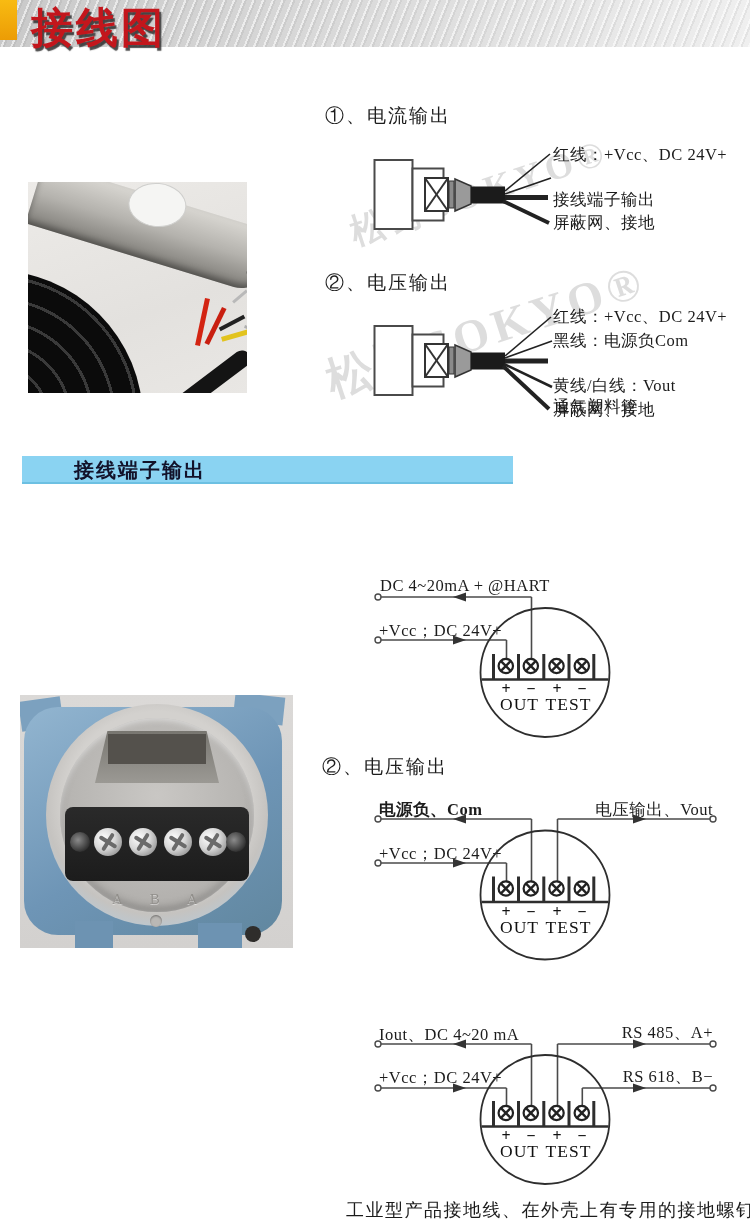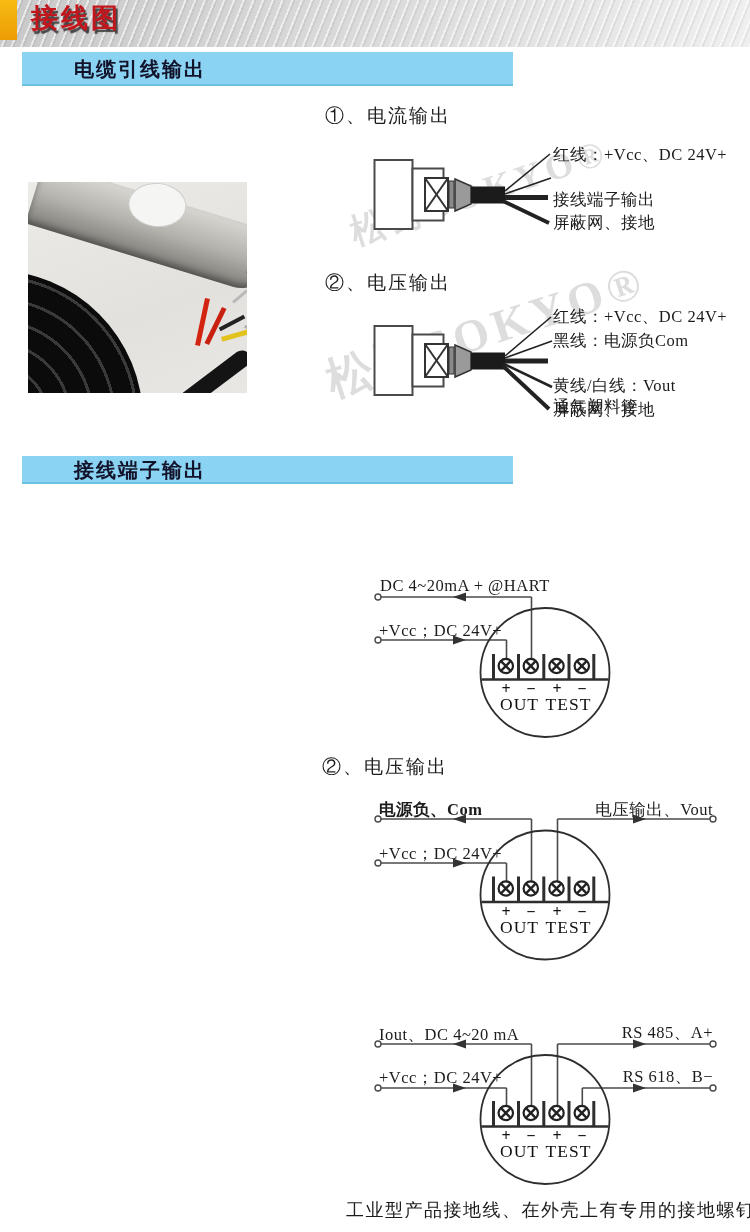--- a/index.html
+++ b/index.html
@@ -7,21 +7,21 @@
   #page { position:relative; width:750px; height:1232px; background:#ffffff; overflow:hidden; }
 
   
   .header { position:absolute; left:0; top:0; width:750px; height:47px;
     background-image:
       repeating-linear-gradient(112deg, rgba(255,255,255,0.55) 0 2px, rgba(0,0,0,0.05) 2px 4px, rgba(255,255,255,0) 4px 9px),
       linear-gradient(90deg,#c9c9c9,#dddddd 55%,#efefef);
   }
   .accent-block { position:absolute; left:0; top:0; width:17px; height:40px;
     background:linear-gradient(180deg,#f8bb12,#ec9c05); }
-  .page-title { position:absolute; left:31px; top:0px; font-size:27px; font-weight:900;
+  .page-title { position:absolute; left:31px; top:0px; font-size:42px; font-weight:900;
     color:#c3161c; letter-spacing:3px; text-shadow:2px 3px 1px rgba(45,45,45,0.85);
     font-family:"Liberation Sans","DejaVu Sans",sans-serif; }
 
   
   .banner { position:absolute; left:22px; width:491px; background:#8ad3f2;
     border-bottom:2px solid #64bad z; }
   .banner { border-bottom:2px solid #6cc0e2; }
   .banner-label { position:absolute; left:52px; top:4px; font-size:20px; font-weight:700;
     color:#12122a; letter-spacing:2px; white-space:nowrap; }
   #banner1 { top:52px; height:34px; }
@@ -103,23 +103,20 @@
 </head>
 <body>
 
 <div id="page">
 
   <div class="header">
     <div class="accent-block"></div>
     <div class="page-title">接线图</div>
   </div>
 
-  <div class="banner" id="banner1">
-    <span class="banner-label">电缆引线输出</span>
-  </div>
 
   <div class="photo1">
     <div class="coil"></div>
     <div class="cylinder">
       <div class="cyl-label"></div>
 
       <div class="cyl-hole2"></div>
     </div>
     <div class="strip-cable"></div>
     <div class="wire-red1"></div>
@@ -171,20 +168,41 @@
   <div class="wire-label" style="left:553px; top:306px;">红线：+Vcc、DC 24V+</div>
   <div class="wire-label" style="left:553px; top:330px;">黑线：电源负Com</div>
   <div class="wire-label" style="left:553px; top:352px;margin-top:44px;">通气塑料管</div>
   <div class="wire-label" style="left:553px; top:375px;">黄线/白线：Vout</div>
   <div class="wire-label" style="left:553px; top:399px;">屏蔽网、接地</div>
 
   <div class="banner" id="banner2">
     <span class="banner-label">接线端子输出</span>
   </div>
 
+  <div class="photo2">
+    <div class="housing-tab-l"></div>
+    <div class="housing-tab-r"></div>
+    <div class="housing"></div>
+    <div class="housing-foot-l"></div>
+    <div class="housing-foot-r"></div>
+    <div class="foot-hole"></div>
+    <div class="rim"></div>
+    <div class="face"></div>
+    <div class="recess"></div>
+    <div class="recess-dark"></div>
+    <div class="tblock"></div>
+    <div class="screw screw1"></div>
+    <div class="screw screw2"></div>
+    <div class="screw screw3"></div>
+    <div class="screw screw4"></div>
+    <div class="side-screw sside1"></div>
+    <div class="side-screw sside2"></div>
+    <div class="emboss">A B A</div>
+    <div class="face-hole"></div>
+  </div>
 
   <div class="wire-label" style="left:380px; top:576px;">DC 4~20mA + @HART</div>
   <div class="wire-label" style="left:379px; top:620px;">+Vcc；DC 24V+</div>
   <svg class="svg-art" style="left:373px; top:560px;" width="342" height="180" viewBox="373 560 342 180">
     <circle cx="378" cy="597" r="3" fill="#fff" stroke="#4a4a4a" stroke-width="1.4"></circle>
     <line x1="381" y1="597" x2="531.5" y2="597" stroke="#4a4a4a" stroke-width="1.6"></line>
     <polygon points="453,597 466,592.5 466,601.5" fill="#333"></polygon>
     <line x1="531.5" y1="597" x2="531.5" y2="662" stroke="#4a4a4a" stroke-width="1.6"></line>
     <circle cx="378" cy="640" r="3" fill="#fff" stroke="#4a4a4a" stroke-width="1.4"></circle>
     <line x1="381" y1="640" x2="506.5" y2="640" stroke="#4a4a4a" stroke-width="1.6"></line>

